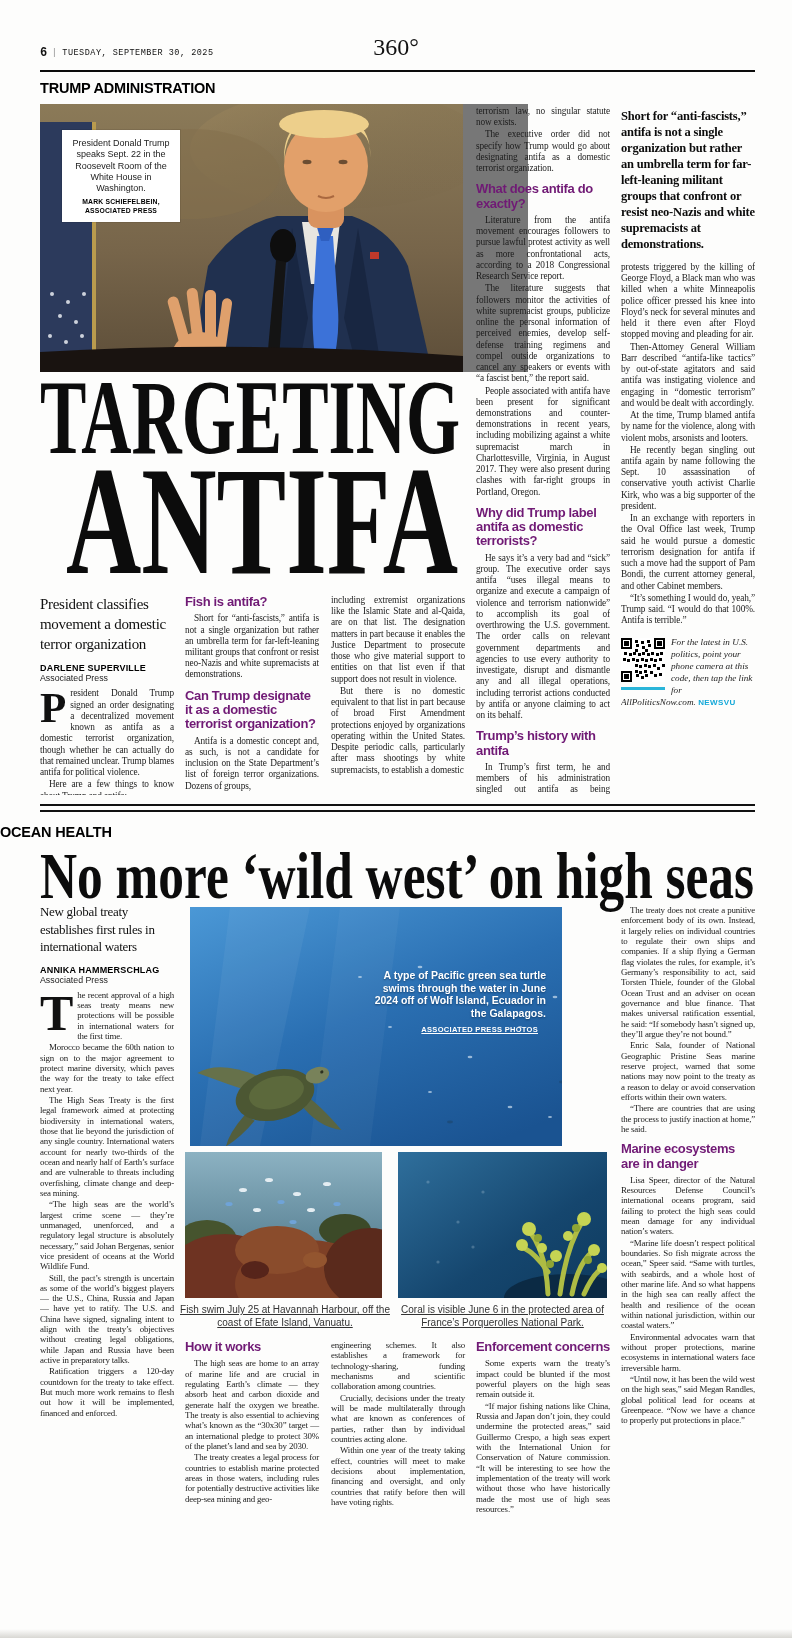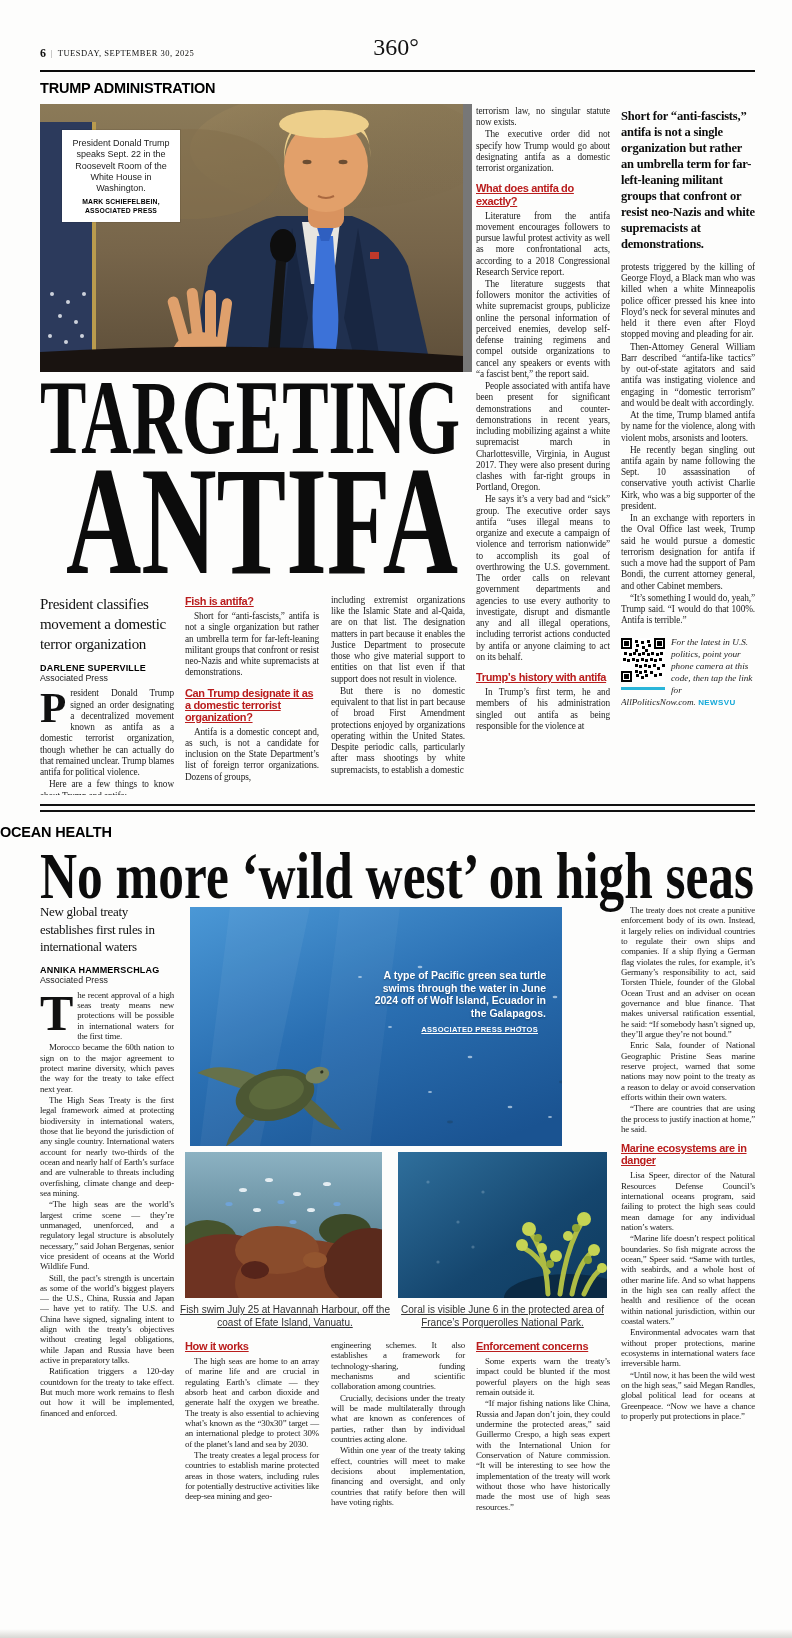--- a/index.html
+++ b/index.html
@@ -1,40 +1,40 @@
 <!DOCTYPE html>
 <html><head>
 <meta charset="utf-8">
 <style>
   html,body{margin:0;padding:0;background:#9a9a9a;}
   .page{position:relative;width:792px;height:1638px;background:#fdfdfc;overflow:hidden;
         font-family:"Liberation Serif",serif;color:#1b1b1b;}
   .abs{position:absolute;}
 
   
-  .folio{position:absolute;left:40px;top:46px;font-family:Liberation Serif, serif;
+  .folio{position:absolute;left:40px;top:46px;font-family:Liberation Mono, monospace;
          font-size:8.5px;letter-spacing:.5px;color:#111;}
   .folio .pg{font-weight:bold;font-size:12px;margin-right:4px;vertical-align:-1px;}
   .folio .sep{color:#8a8a8a;margin-right:5px;}
   .masthead{position:absolute;left:0;right:0;top:34px;text-align:center;
             font:400 24px "Liberation Serif",serif;color:#111;}
   .header-rule{position:absolute;left:40px;width:715px;top:70px;border-top:2px solid #0b0b0b;}
   .kicker{font-family:"Liberation Sans",sans-serif;font-weight:bold;font-size:14.5px;
           letter-spacing:-.2px;color:#000;}
   .kicker-top{position:absolute;left:40px;top:80px;}
   .kicker-center{position:absolute;left:0;right:0;top:824px;text-align:left;}
 
   
   .col{position:absolute;width:134px;}
   .body{font-size:9.3px;line-height:1.21;letter-spacing:-.12px;text-align:justify;
         margin:0 0 1px 0;color:#1c1c1c;}
   .indent{text-indent:9px;}
   .s2 .body{font-size:8.9px;line-height:1.16;letter-spacing:-.18px;}
-  .qa{font-family:"Liberation Sans",sans-serif;font-weight:bold;font-size:11px;
-      line-height:1.1;letter-spacing:-.35px;margin:8px 0 4px 0;color:#b91c1c;text-decoration:underline;}
+  .qa{font-family:"Liberation Sans",sans-serif;font-weight:bold;font-size:13px;
+      line-height:1.1;letter-spacing:-.35px;margin:8px 0 4px 0;color:#701a75;}
   .deck{font:400 15px/1.32 "Liberation Serif",serif;letter-spacing:-.3px;margin:0 0 9px 0;color:#101010;}
   .s2 .deck{font-size:13px;line-height:1.35;}
   .byline{margin:0 0 5px 0;font-family:"Liberation Sans",sans-serif;}
   .by-name{display:block;font-weight:bold;font-size:9px;letter-spacing:.2px;color:#000;}
   .by-org{display:block;font-size:8.8px;color:#222;}
   .dropcap{float:left;font-weight:bold;font-size:43px;line-height:.8;padding:3px 4px 0 0;color:#111;}
   .s2 .dropcap{font-size:50px;}
   .pullquote{font:bold 12.5px/1.28 "Liberation Serif",serif;letter-spacing:-.2px;
              color:#0c0c0c;margin:2px 0 10px 0;}
 
@@ -74,21 +74,21 @@
 
   <div class="folio">
     <span class="pg">6</span><span class="sep">|</span><span>TUESDAY, SEPTEMBER 30, 2025</span>
   </div>
   <div class="masthead">360°</div>
   <div class="header-rule"></div>
   <div class="kicker kicker-top">TRUMP ADMINISTRATION</div>
 
   <section class="s1">
 
-    <div class="photo" style="left:40px;top:104px;width:432px;height:268px;">
+    <div class="photo" style="left:40px;top:104px;width:488px;height:268px;">
       <svg width="423" height="268" viewBox="0 0 423 268">
         <defs>
           <linearGradient id="g1" x1="0" y1="0" x2="0" y2="1">
             <stop offset="0" stop-color="#8b7a58"></stop>
               <stop offset=".55" stop-color="#77654a"></stop>
               <stop offset="1" stop-color="#5d4e39"></stop>
           </linearGradient>
           <linearGradient id="g1b" x1="0" y1="0" x2="1" y2="1">
             <stop offset="0" stop-color="#a08a60" stop-opacity=".6"></stop>
               <stop offset="1" stop-color="#6b5a3e" stop-opacity="0"></stop>
@@ -172,20 +172,21 @@
       <p class="body indent">But there is no domestic equivalent to that list in part because of broad First Amendment protections enjoyed by organizations operating within the United States. Despite periodic calls, particularly after mass shootings by white supremacists, to establish a domestic</p>
     </div>
 
     <div class="col" style="left:476px;top:106px;height:689px;overflow:hidden;">
       <p class="body">terrorism law, no singular statute now exists.</p>
       <p class="body indent">The executive order did not specify how Trump would go about designating antifa as a domestic terrorist organization.</p>
       <h3 class="qa">What does antifa do exactly?</h3>
       <p class="body indent">Literature from the antifa movement encourages followers to pursue lawful protest activity as well as more confrontational acts, according to a 2018 Congressional Research Service report.</p>
       <p class="body indent">The literature suggests that followers monitor the activities of white supremacist groups, publicize online the personal information of perceived enemies, develop self-defense training regimens and compel outside organizations to cancel any speakers or events with “a fascist bent,” the report said.</p>
       <p class="body indent">People associated with antifa have been present for significant demonstrations and counter-demonstrations in recent years, including mobilizing against a white supremacist march in Charlottesville, Virginia, in August 2017. They were also present during clashes with far-right groups in Portland, Oregon.</p>
+      <h3 class="qa">Why did Trump label antifa as domestic terrorists?</h3>
       <p class="body indent">He says it’s a very bad and “sick” group. The executive order says antifa “uses illegal means to organize and execute a campaign of violence and terrorism nationwide” to accomplish its goal of overthrowing the U.S. government. The order calls on relevant government departments and agencies to use every authority to investigate, disrupt and dismantle any and all illegal operations, including terrorist actions conducted by antifa or anyone claiming to act on its behalf.</p>
       <h3 class="qa">Trump’s history with antifa</h3>
       <p class="body indent">In Trump’s first term, he and members of his administration singled out antifa as being responsible for the violence at</p>
     </div>
 
     <div class="col" style="left:621px;top:106px;height:689px;overflow:hidden;">
       <div class="pullquote">Short for “anti-fascists,” antifa is not a single organization but rather an umbrella term for far-left-leaning militant groups that confront or resist neo-Nazis and white supremacists at demonstrations.</div>
       <p class="body">protests triggered by the killing of George Floyd, a Black man who was killed when a white Minneapolis police officer pressed his knee into Floyd’s neck for several minutes and held it there even after Floyd stopped moving and pleading for air.</p>
       <p class="body indent">Then-Attorney General William Barr described “antifa-like tactics” by out-of-state agitators and said antifa was instigating violence and engaging in “domestic terrorism” and would be dealt with accordingly.</p>
       <p class="body indent">At the time, Trump blamed antifa by name for the violence, along with violent mobs, arsonists and looters.</p>

